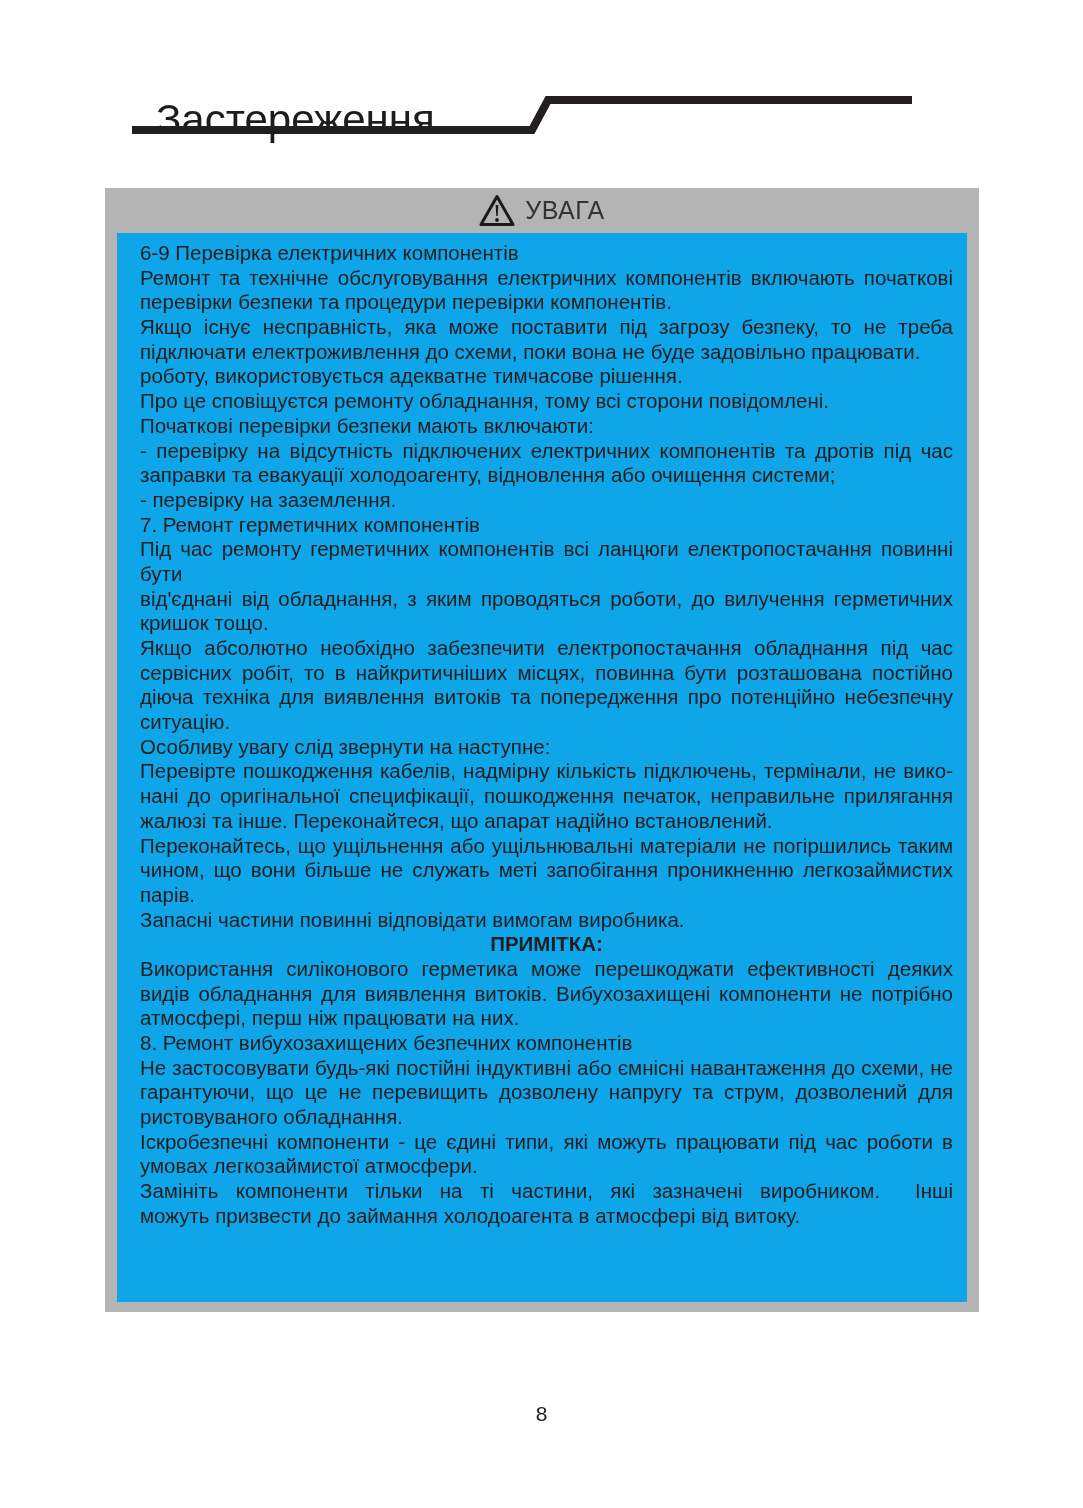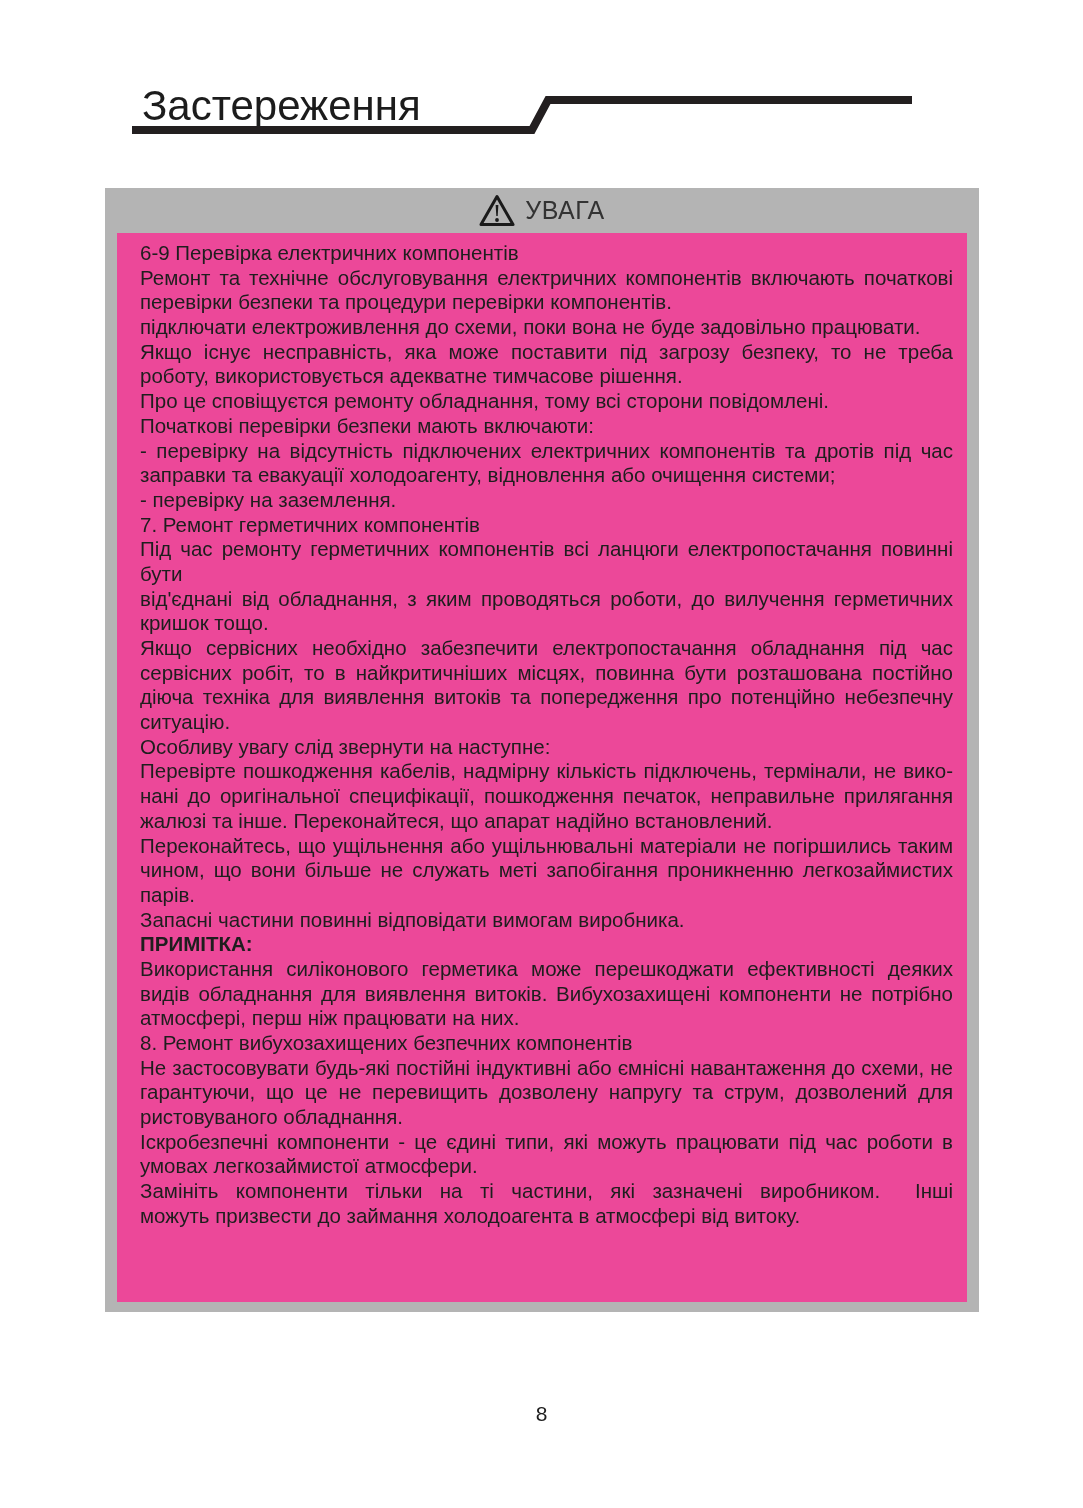--- a/index.html
+++ b/index.html
@@ -9,21 +9,21 @@
     background: #ffffff;
     font-family: "Liberation Sans", sans-serif;
     color: #1e1e1e;
     position: relative;
     overflow: hidden;
   }
   .doc-title {
     position: absolute;
     left: 140px;
     top: 80px;
-    margin: 2px;
+    margin: 16px;
     font-size: 42px;
     font-weight: 400;
     color: #1c1c1c;
     white-space: nowrap;
   }
   .title-rule {
     position: absolute;
     left: 132px;
     top: 96px;
     width: 782px;
@@ -49,38 +49,38 @@
     color: #333333;
     letter-spacing: 0.5px;
     text-align: right;
   }
   .warning-body {
     position: absolute;
     top: 45px;
     left: 12px;
     right: 12px;
     bottom: 10px;
-    background: #ec4899;
+    background: #0ea5e9;
     box-sizing: border-box;
     padding: 8px 14px 0 23px;
   }
   .line {
     font-size: 20.5px;
     line-height: 24.7px;
     height: 24.7px;
     overflow: hidden;
     white-space: nowrap;
     text-align: left;
   }
   .line.j {
     white-space: normal;
     text-align: justify;
     text-align-last: justify;
   }
-  .line.b { font-weight: bold; }
+  .line.b { font-weight: bold; text-align: center; }
   .page-footer {
     position: absolute;
     left: 0;
     right: 0;
     top: 1402px;
     text-align: center;
     font-size: 21px;
     color: #1e1e1e;
   }
 </style>
@@ -103,34 +103,34 @@
         <path d="M18 11 L19.4 11 L18.7 22 L17.3 22 L16.6 11 Z" fill="#1a1a1a"></path>
         <circle cx="18" cy="26" r="1.9" fill="#1a1a1a"></circle>
       </svg>
       <span class="warning-label">УВАГА</span>
     </div>
 
     <div class="warning-body">
       <div class="line">6-9 Перевірка електричних компонентів</div>
       <div class="line j">Ремонт та технічне обслуговування електричних компонентів включають початкові</div>
       <div class="line">перевірки безпеки та процедури перевірки компонентів.</div>
+      <div class="line j">Якщо існує несправність, яка може поставити під загрозу безпеку, то не треба</div>
       <div class="line">підключати електроживлення до схеми, поки вона не буде задовільно працювати.</div>
-      <div class="line j">Якщо існує несправність, яка може поставити під загрозу безпеку, то не треба</div>
       <div class="line">роботу, використовується адекватне тимчасове рішення.</div>
       <div class="line">Про це сповіщуєтся ремонту обладнання, тому всі сторони повідомлені.</div>
       <div class="line">Початкові перевірки безпеки мають включаюти:</div>
       <div class="line j">- перевірку на відсутність підключених електричних компонентів та дротів під час</div>
       <div class="line">заправки та евакуації холодоагенту, відновлення або очищення системи;</div>
       <div class="line">- перевірку на заземлення.</div>
       <div class="line">7. Ремонт герметичних компонентів</div>
       <div class="line j">Під час ремонту герметичних компонентів всі ланцюги електропостачання повинні</div>
       <div class="line">бути</div>
       <div class="line j">від'єднані від обладнання, з яким проводяться роботи, до вилучення герметичних</div>
       <div class="line">кришок тощо.</div>
-      <div class="line j">Якщо сервісних необхідно забезпечити електропостачання обладнання під час</div>
+      <div class="line j">Якщо абсолютно необхідно забезпечити електропостачання обладнання під час</div>
       <div class="line j">сервісних робіт, то в найкритичніших місцях, повинна бути розташована постійно</div>
       <div class="line j">діюча техніка для виявлення витоків та попередження про потенційно небезпечну</div>
       <div class="line">ситуацію.</div>
       <div class="line">Особливу увагу слід звернути на наступне:</div>
       <div class="line j">Перевірте пошкодження кабелів, надмірну кількість підключень, термінали, не вико-</div>
       <div class="line j">нані до оригінальної специфікації, пошкодження печаток, неправильне прилягання</div>
       <div class="line">жалюзі та інше. Переконайтеся, що апарат надійно встановлений.</div>
       <div class="line j">Переконайтесь, що ущільнення або ущільнювальні матеріали не погіршились таким</div>
       <div class="line j">чином, що вони більше не служать меті запобігання проникненню легкозаймистих</div>
       <div class="line">парів.</div>

